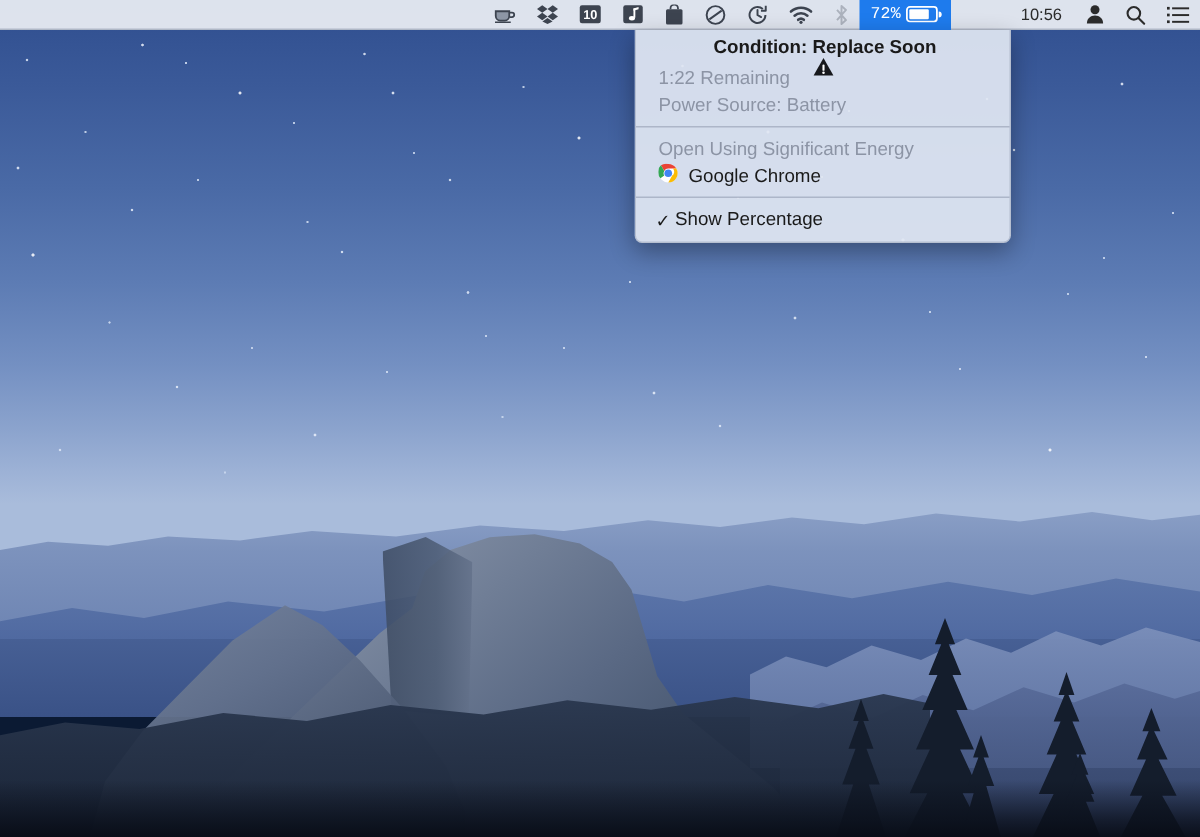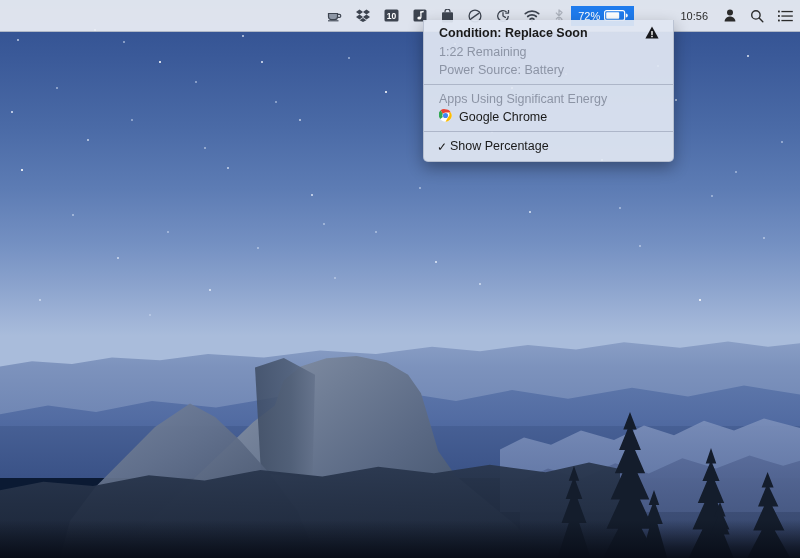--- a/index.html
+++ b/index.html
@@ -172,38 +172,38 @@
   .pine.t6 { left:700px; top:502px; width:40px; height:56px;
     clip-path:polygon(50% 0%, 64% 26%, 55% 26%, 74% 58%, 60% 58%, 84% 100%,
       16% 100%, 40% 58%, 26% 58%, 45% 26%, 36% 26%); }
   .bottom-dark {
     position:absolute; left:0; top:520px; width:800px; height:38px;
     background:linear-gradient(to bottom,rgba(12,18,30,0) 0%,rgba(10,15,26,.75) 70%,rgba(8,12,22,.95) 100%);
   }
 
   
   #menubar {
-    position:absolute; left:0; top:0; width:800px; height:32px;
+    position:absolute; left:0; top:0; width:800px; height:20px;
     background:rgba(237,240,245,0.92);
     display:flex; align-items:center; justify-content:flex-end;
     font-size:11px; color:#2b2b2b;
     border-bottom:1px solid rgba(120,130,150,.45);
     z-index:20;
     padding-left:16px;
   }
   #menubar .tray { display:flex; align-items:center; height:20px; }
   .tray-item {
     display:flex; align-items:center; justify-content:center;
     height:20px; padding:0 7px;
   }
   .tray-item svg { display:block; }
   .battery-item {
     background:#1e7bed; color:#fff;
     padding:0 6px 0 7px; height:20px;
-    display:flex; align-items:center; gap:4px;
+    display:flex; align-items:center; gap:4px;font-family:Liberation Mono, monospace;
   }
   .battery-pct { font-size:11px; color:#fff; letter-spacing:.1px; }
   .clock { padding:0 9px 0 9px; font-size:11px; color:#2b2b2b;margin-left:37px; }
   .dim { opacity:.3; }
 
   
   #battery-menu {
     position:absolute; left:423px; top:20px; width:251px;
     background:rgba(224,230,242,0.93);
     border:1px solid rgba(150,160,180,.5);
@@ -212,21 +212,21 @@
     box-shadow:0 6px 16px rgba(0,0,0,.32);
     font-size:12.5px; color:#1a1a1a;
     padding:4px 0 5px 0;
     z-index:30;
   }
   .menu-row {
     display:flex; align-items:center;
     padding:1px 12px 1px 15px;
     height:18px; white-space:nowrap;
   }
-  .menu-row.header { font-weight:bold; justify-content:space-between; height:19px; }
+  .menu-row.header { font-weight:bold; justify-content:space-between; height:19px;flex-direction:column; }
   .menu-row.disabled { color:#8c94a5;text-align:center; }
   .menu-sep {
     height:1px; margin:5px 0 5px 0;
     background:rgba(140,150,172,.55);
   }
   .warn-icon { margin-right:2px; }
   .chrome-icon { margin-right:7px; flex:0 0 auto; }
   .check { width:13px; display:inline-block; font-size:12px; color:#1a1a1a; margin-left:-2px; }
   .menu-row .label { line-height:1; }
   .menu-row.action { height:19px; }
@@ -404,21 +404,21 @@
     <span class="label">1:22 Remaining</span>
   </div>
 
   <div class="menu-row disabled">
     <span class="label">Power Source: Battery</span>
   </div>
 
   <div class="menu-sep"></div>
 
   <div class="menu-row disabled">
-    <span class="label">Apps Using Significant Energy</span>
+    <span class="label">Open Using Significant Energy</span>
   </div>
 
   <div class="menu-row">
     <span class="chrome-icon">
       <svg width="13" height="13" viewBox="0 0 13 13">
         <circle cx="6.5" cy="6.5" r="6.2" fill="#ffffff"></circle>
         <path d="M6.5 0.3a6.2 6.2 0 0 1 5.37 3.1H6.5a3.1 3.1 0 0 0-2.68 1.55L1.62 1.15A6.18 6.18 0 0 1 6.5 0.3z" fill="#ea4335"></path>
         <path d="M1.62 1.15l2.2 3.8a3.1 3.1 0 0 0 0 3.1L1.3 9.9A6.2 6.2 0 0 1 1.62 1.15z" fill="#34a853"></path>
         <path d="M11.87 3.4a6.2 6.2 0 0 1-5.37 9.3l2.68-4.65A3.1 3.1 0 0 0 9.6 3.4z" fill="#fbbc05"></path>
         <circle cx="6.5" cy="6.5" r="2.55" fill="#4285f4"></circle>

